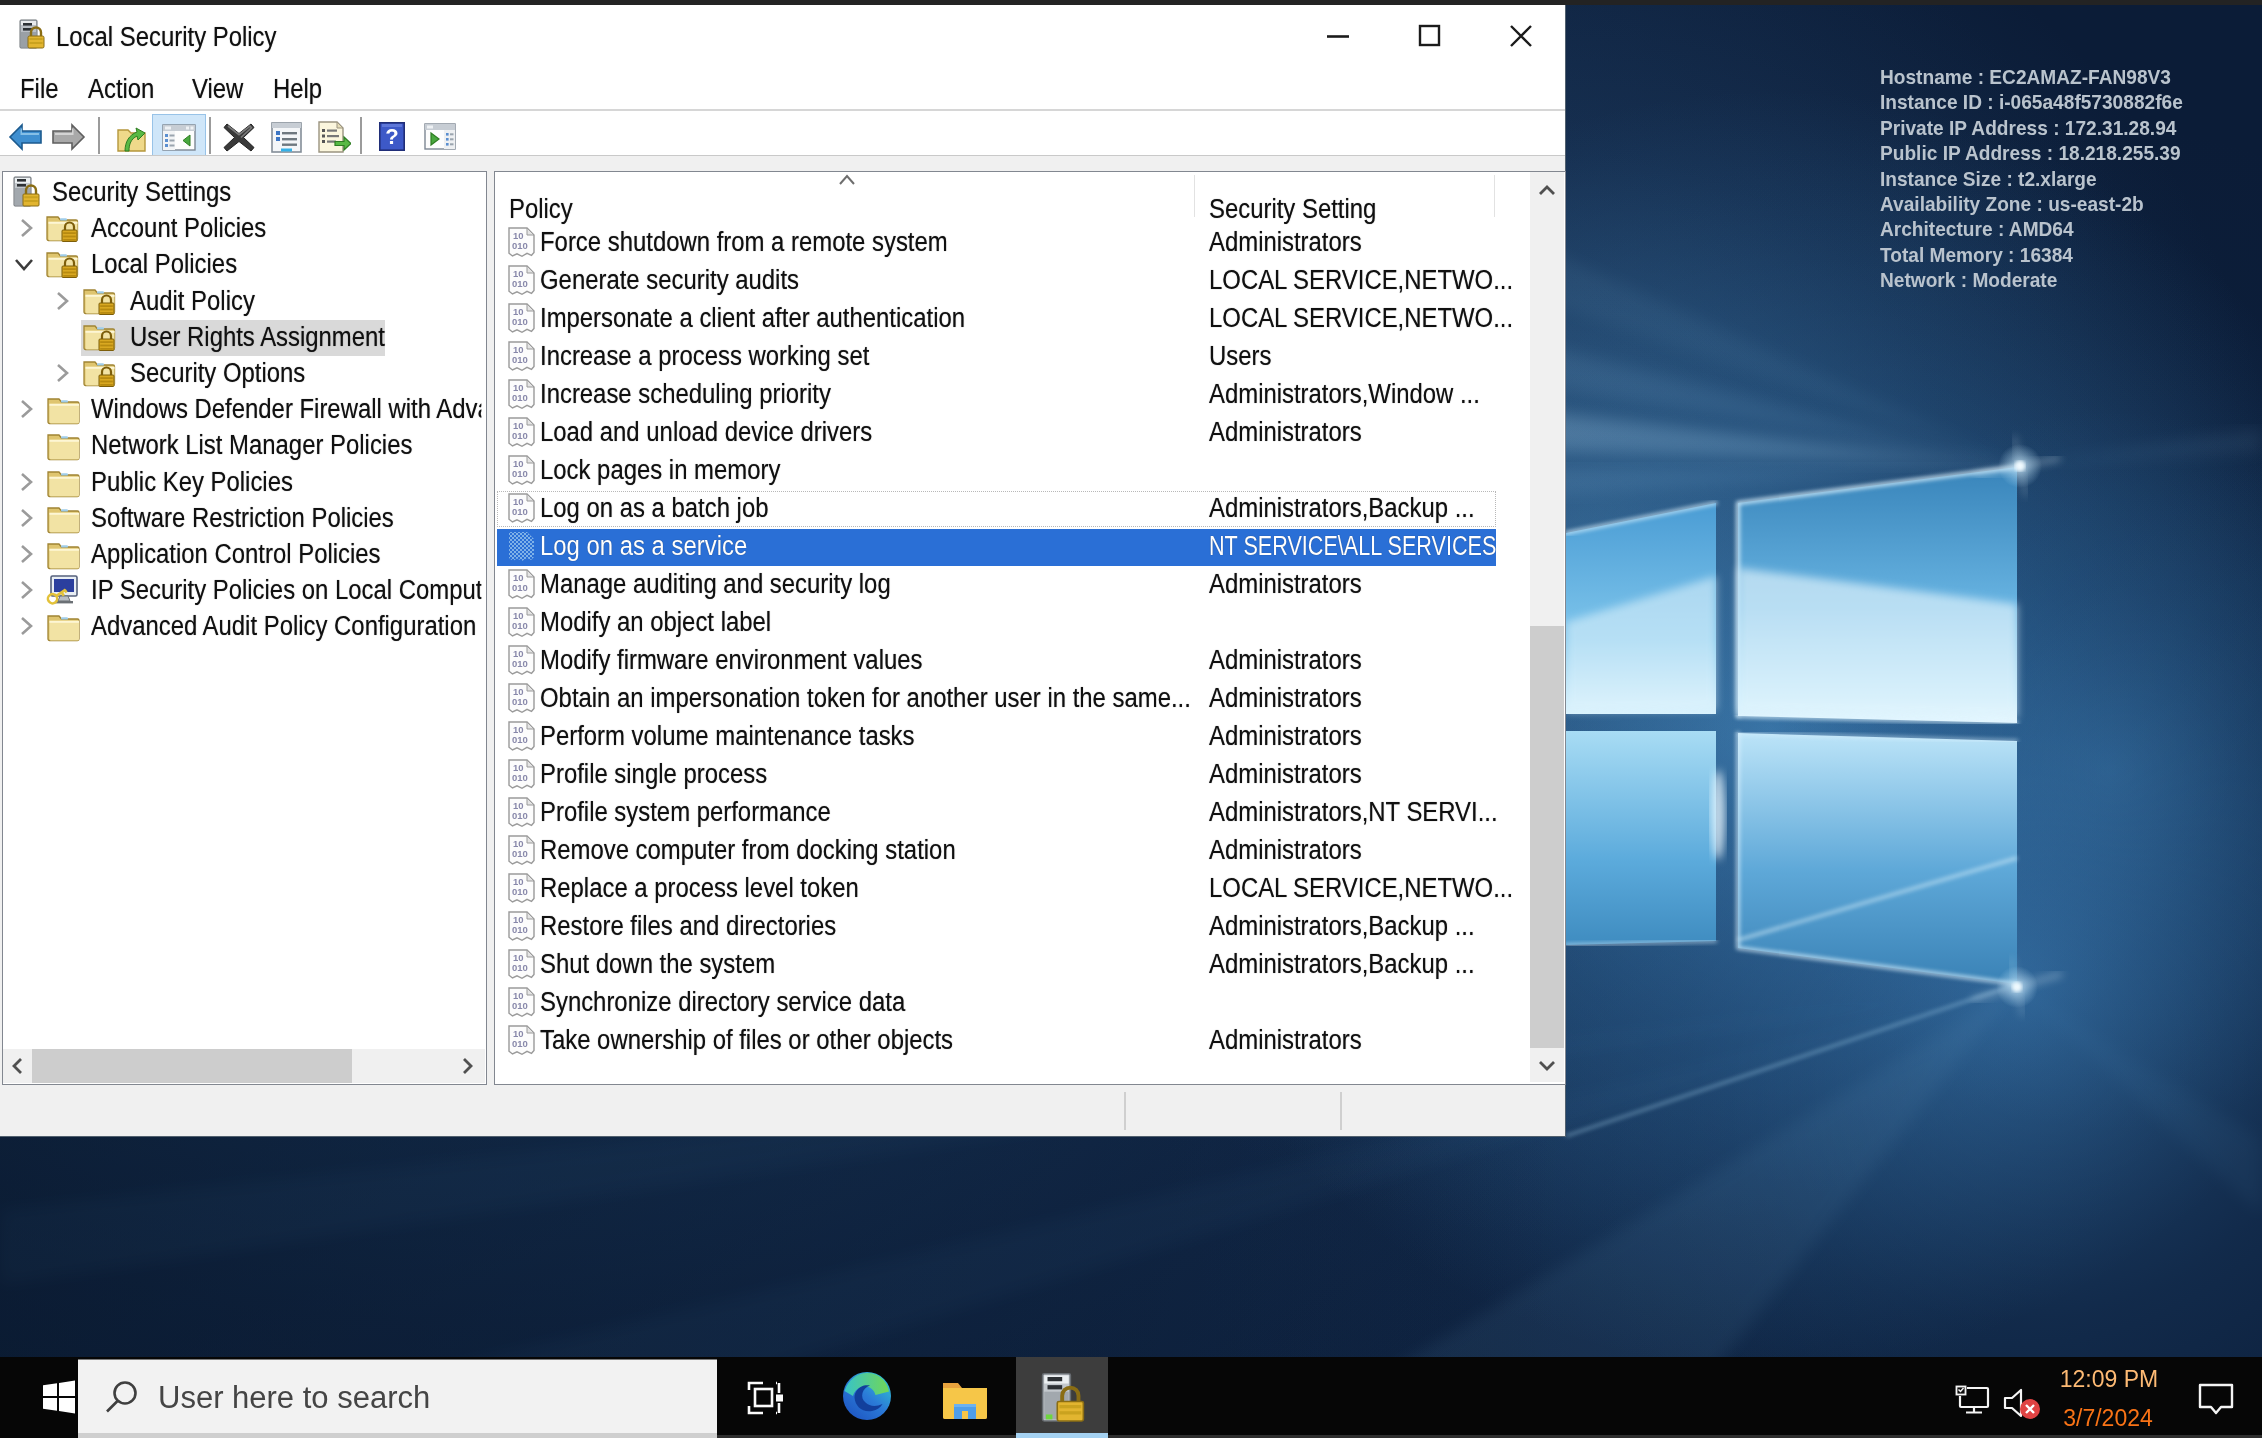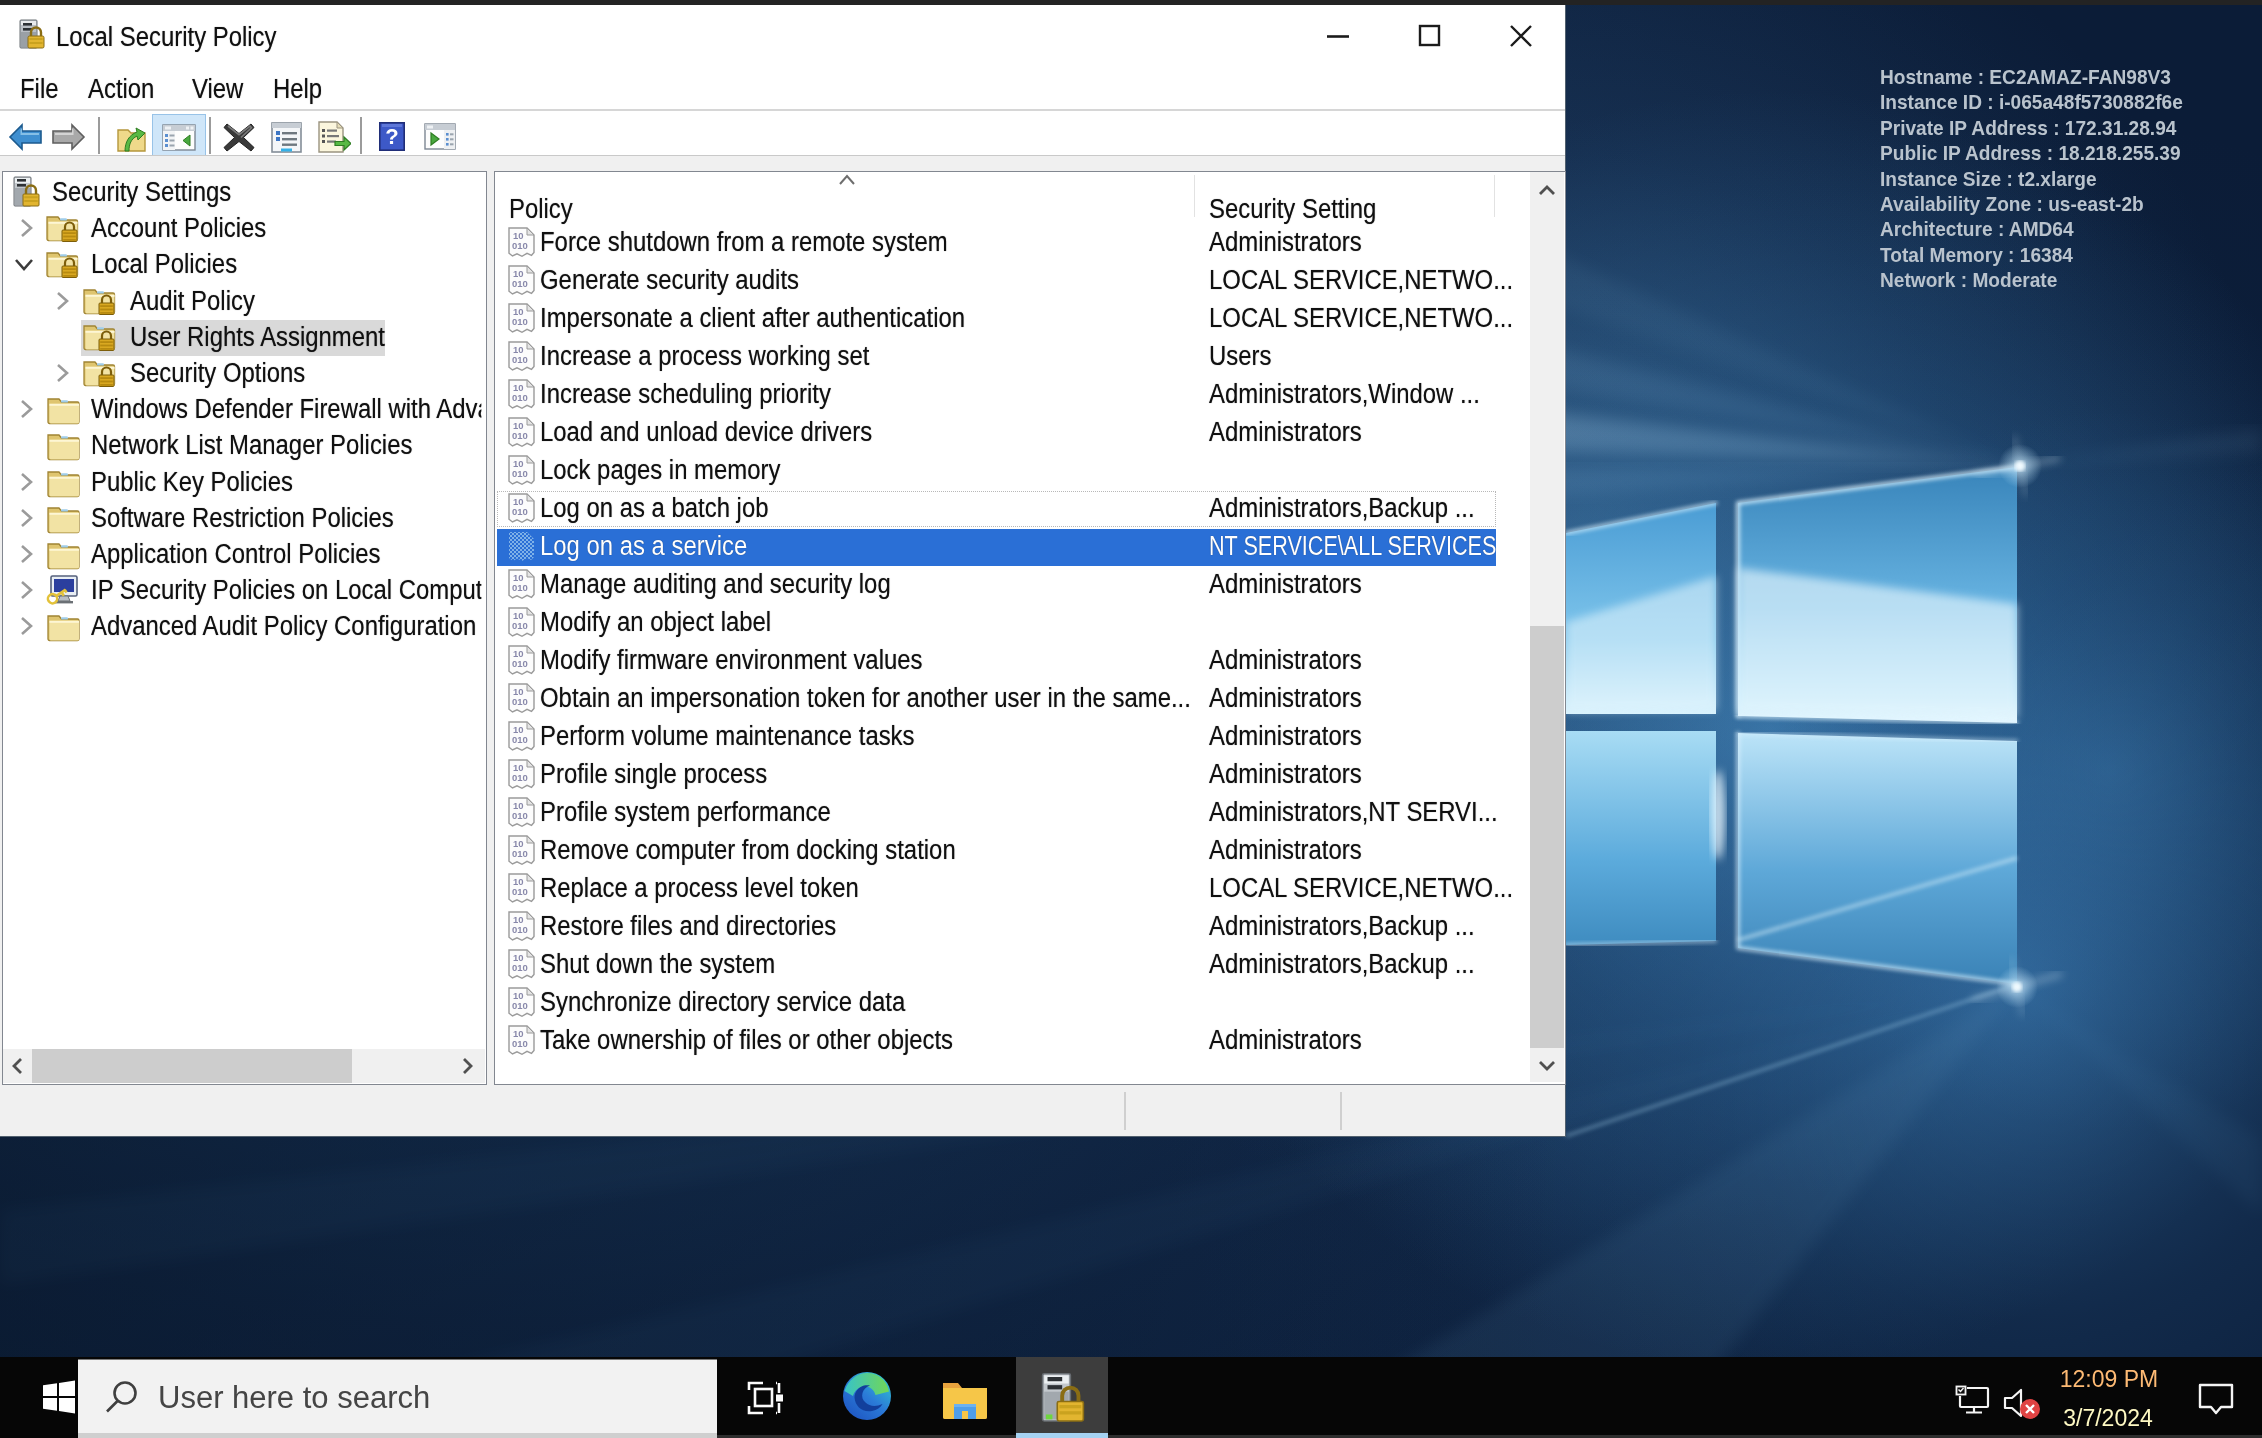--- a/index.html
+++ b/index.html
@@ -709,21 +709,21 @@
 <rect x="3.5" y="2.5" width="9" height="8" fill="none" stroke="#f4f4f4" stroke-width="1.8"></rect>
 <path d="M5.5 5.5 l2 2 3-3.5" stroke="#f4f4f4" stroke-width="1.5" fill="none"></path>
 </svg>
 
 <svg class="abs" style="left:2001px;top:1385px" width="40" height="36" viewBox="0 0 40 36">
 <path d="M4 13 h7 l9-8 v26 l-9-8 H4 Z" fill="none" stroke="#f4f4f4" stroke-width="2.2" stroke-linejoin="round"></path>
 <circle cx="29" cy="24" r="10" fill="#e04343"></circle>
 <path d="M25 20 l8 8 M33 20 l-8 8" stroke="#fff" stroke-width="2.4"></path>
 </svg>
 <div class="abs nw" style="left:2109px;top:1366px;font-size:23px;color:#fdba74;transform:translateX(-50%);">12:09 PM</div>
-<div class="abs nw" style="left:2108px;top:1405px;font-size:23px;color:#fef9c3;transform:translateX(-50%);">3/7/2024</div>
+<div class="abs nw" style="left:2108px;top:1405px;font-size:23px;color:#f97316;transform:translateX(-50%);">3/7/2024</div>
 
 <svg class="abs" style="left:2197px;top:1381px" width="38" height="38" viewBox="0 0 38 38">
 <path d="M3 4 H35 V26 H24 l-5 6 -5-6 H3 Z" fill="none" stroke="#f4f4f4" stroke-width="2.4" stroke-linejoin="round"></path>
 </svg>
 
 <div class="abs" style="left:78px;top:1433px;width:639px;height:5px;background:#cfcfcf;"></div>
 <div class="abs" style="left:717px;top:1435px;width:299px;height:3px;background:#2e2e2e;"></div>
 <div class="abs" style="left:1108px;top:1435px;width:1154px;height:3px;background:#2e2e2e;"></div>
 
 </body></html>

